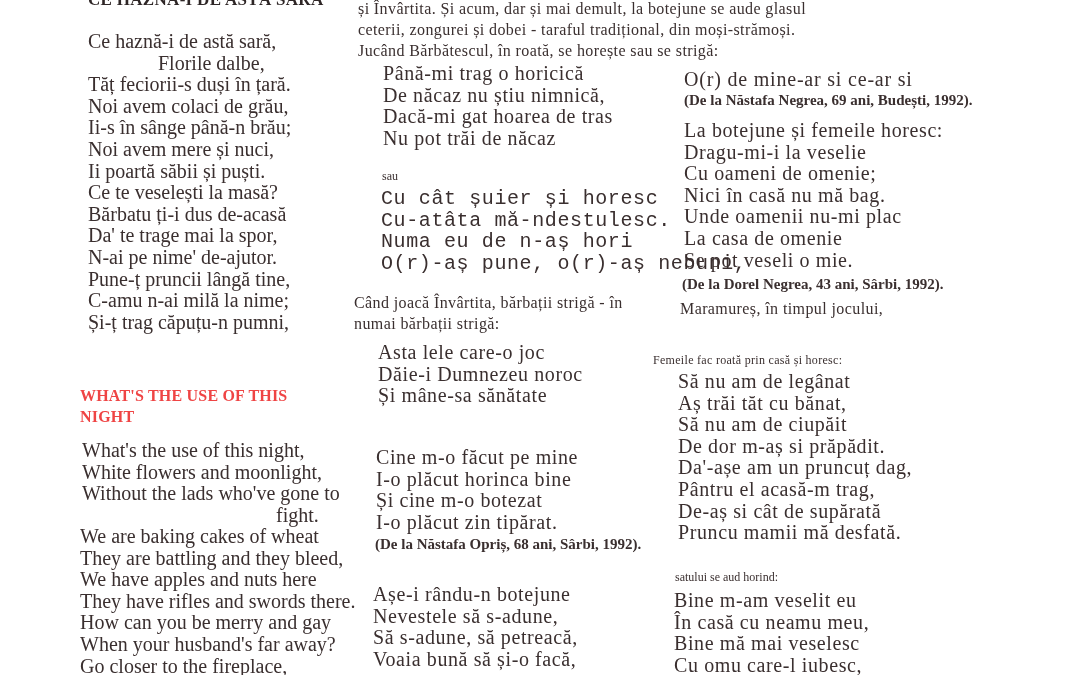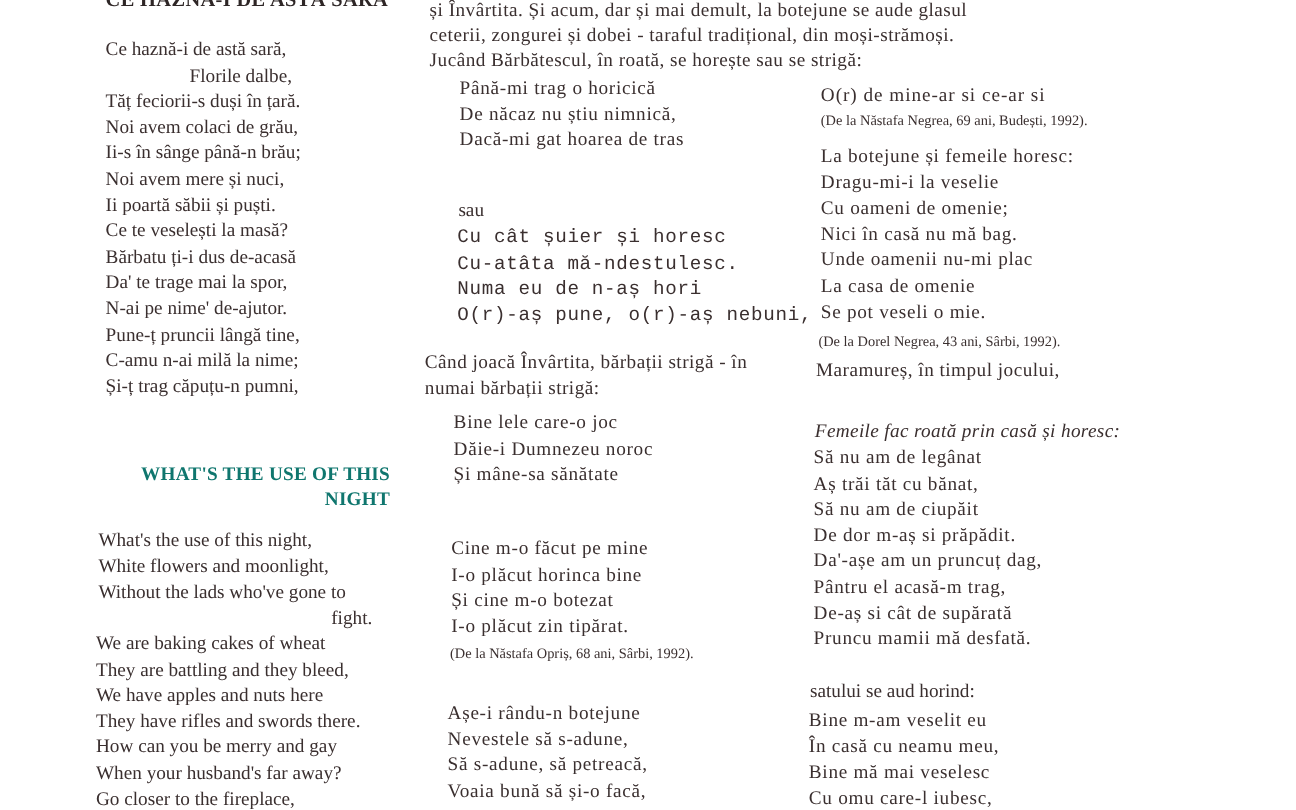--- a/index.html
+++ b/index.html
@@ -10,30 +10,30 @@
     font-family: "Liberation Serif", "DejaVu Serif", serif;
     position: relative;
   }
   .page { position: absolute; inset: 0; }
 
   .title-cut {
     position: absolute; left: 88px; top: -10px;
     font-weight: bold; font-size: 17px; letter-spacing: 0.3px;
     color: #2e2626; white-space: nowrap;
   }
-  .verse { font-size: 16px; line-height: 21.6px; white-space: nowrap; }
+  .verse { font-size: 20px; line-height: 21.6px; white-space: nowrap; }
   .verse .line { display: block; }
   .verse .indent { padding-left: 70px; }
   .verse .indent-far { padding-left: 194px; }
   .heading {
     font-weight: bold; font-size: 16px; line-height: 21px;
-    text-align: right; color: #0f766e; letter-spacing: 0.2px;
+    text-align: left; color: #ef4444; letter-spacing: 0.2px;
   }
-  .small { font-size: 16px; line-height: 16px; white-space: nowrap; }
-  .tiny { font-size: 12px; line-height: 14px; white-space: nowrap; }
+  .small { font-size: 12px; line-height: 16px; white-space: nowrap; }
+  .tiny { font-size: 15px; line-height: 14px; white-space: nowrap; font-weight: bold; }
   .prose { font-size: 16px; line-height: 21px; white-space: nowrap; letter-spacing: 0.4px; }
   .abs { position: absolute; }
 </style>
 </head>
 <body>
 
 <div class="page">
 
   <div class="title-cut">CE HAZNĂ-I DE ASTĂ SARĂ</div>
 
@@ -79,38 +79,39 @@
   <div class="abs prose" style="left:358px; top:-2px;">
     <div>și Învârtita. Și acum, dar și mai demult, la botejune se aude glasul</div>
     <div>ceterii, zongurei și dobei - taraful tradițional, din moși-strămoși.</div>
     <div>Jucând Bărbătescul, în roată, se horește sau se strigă:</div>
   </div>
 
   <div class="abs verse" style="left:383px; top:63px; letter-spacing:0.6px;">
     <span class="line">Până-mi trag o horicică</span>
     <span class="line">De năcaz nu știu nimnică,</span>
     <span class="line">Dacă-mi gat hoarea de tras</span>
+    <span class="line">Nu pot trăi de năcaz</span>
   </div>
 
   <div class="abs small" style="left:382px; top:168px;">sau</div>
 
   <div class="abs verse" style="left:381px; top:188px; letter-spacing:0.6px;font-family:Liberation Mono, monospace;">
     <span class="line">Cu cât șuier și horesc</span>
     <span class="line">Cu-atâta mă-ndestulesc.</span>
     <span class="line">Numa eu de n-aș hori</span>
     <span class="line">O(r)-aș pune, o(r)-aș nebuni,</span>
   </div>
 
   <div class="abs prose" style="left:354px; top:292px;">
     <div>Când joacă Învârtita, bărbații strigă - în</div>
     <div>numai bărbații strigă:</div>
   </div>
 
   <div class="abs verse" style="left:378px; top:342px; letter-spacing:0.6px;">
-    <span class="line">Bine lele care-o joc</span>
+    <span class="line">Asta lele care-o joc</span>
     <span class="line">Dăie-i Dumnezeu noroc</span>
     <span class="line">Și mâne-sa sănătate</span>
   </div>
 
   <div class="abs verse" style="left:376px; top:447px; letter-spacing:0.6px;">
     <span class="line">Cine m-o făcut pe mine</span>
     <span class="line">I-o plăcut horinca bine</span>
     <span class="line">Și cine m-o botezat</span>
     <span class="line">I-o plăcut zin tipărat.</span>
   </div>
@@ -132,21 +133,21 @@
     <span class="line">Cu oameni de omenie;</span>
     <span class="line">Nici în casă nu mă bag.</span>
     <span class="line">Unde oamenii nu-mi plac</span>
     <span class="line">La casa de omenie</span>
     <span class="line">Se pot veseli o mie.</span>
   </div>
   <div class="abs tiny" style="left:682px; top:277px;">(De la Dorel Negrea, 43 ani, Sârbi, 1992).</div>
 
   <div class="abs prose" style="left:680px; top:298px;">Maramureș, în timpul jocului,</div>
 
-  <div class="abs small" style="left:679px; top:352px; letter-spacing:0.3px;font-style:italic;">Femeile fac roată prin casă și horesc:</div>
+  <div class="abs small" style="left:653px; top:352px; letter-spacing:0.3px;">Femeile fac roată prin casă și horesc:</div>
 
   <div class="abs verse" style="left:678px; top:371px; letter-spacing:0.6px;">
     <span class="line">Să nu am de legânat</span>
     <span class="line">Aș trăi tăt cu bănat,</span>
     <span class="line">Să nu am de ciupăit</span>
     <span class="line">De dor m-aș si prăpădit.</span>
     <span class="line">Da'-așe am un pruncuț dag,</span>
     <span class="line">Pântru el acasă-m trag,</span>
     <span class="line">De-aș si cât de supărată</span>
     <span class="line">Pruncu mamii mă desfată.</span>

